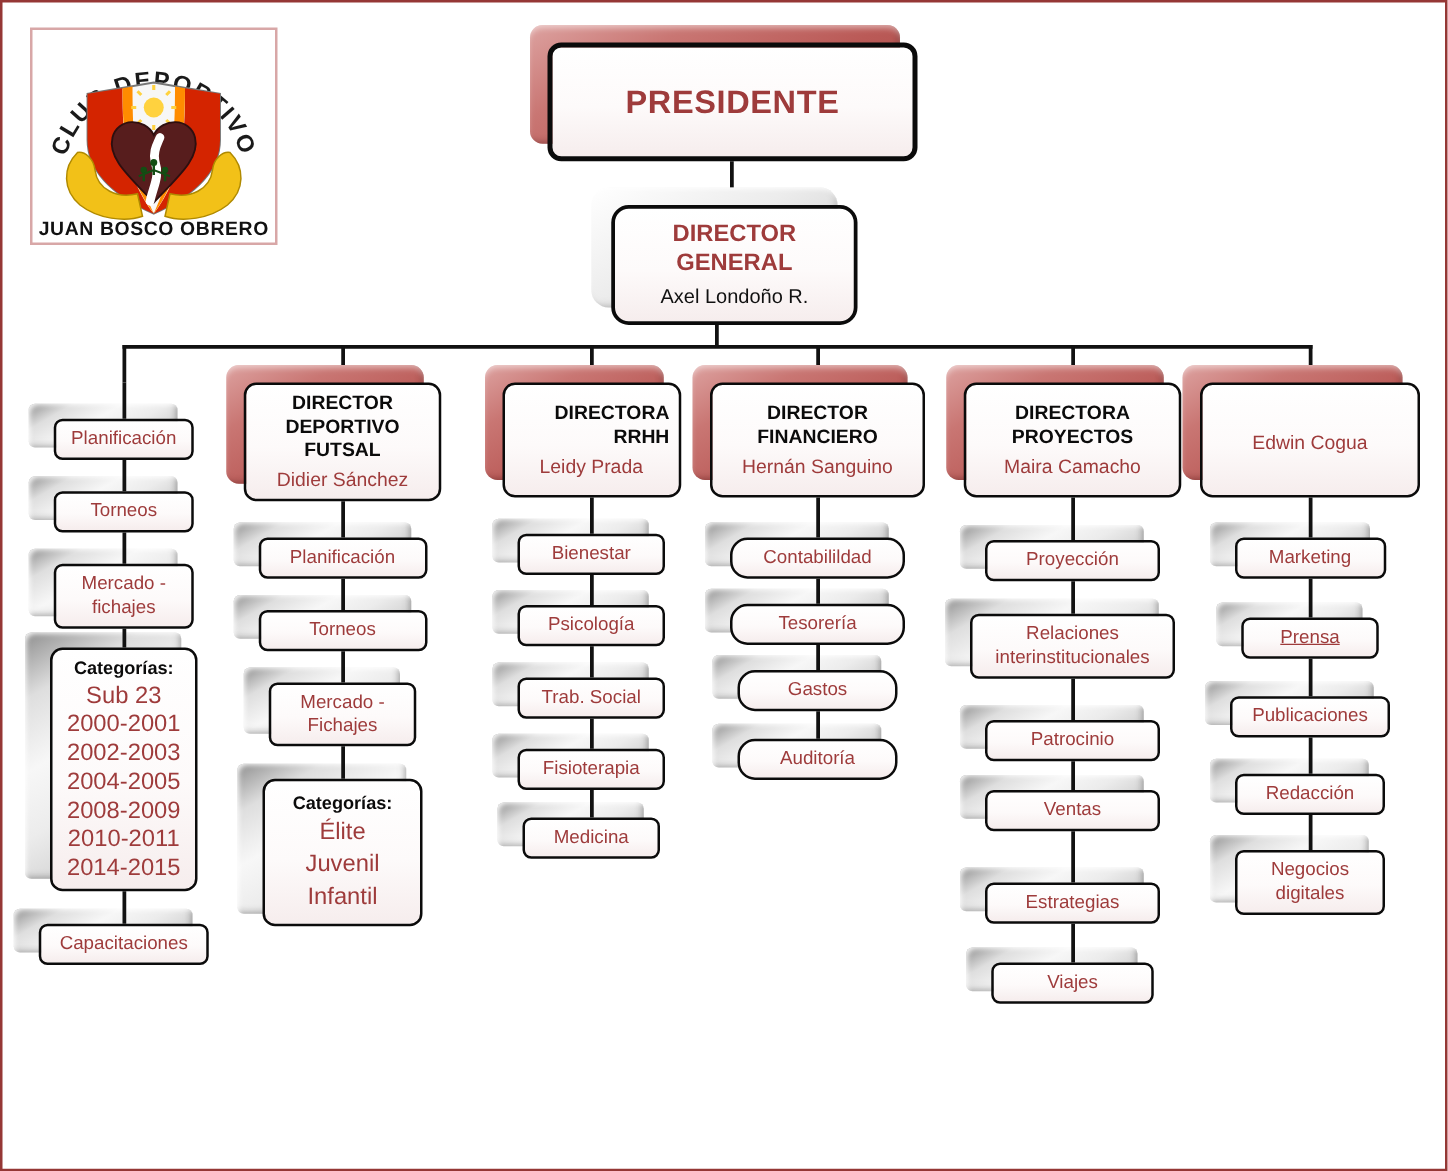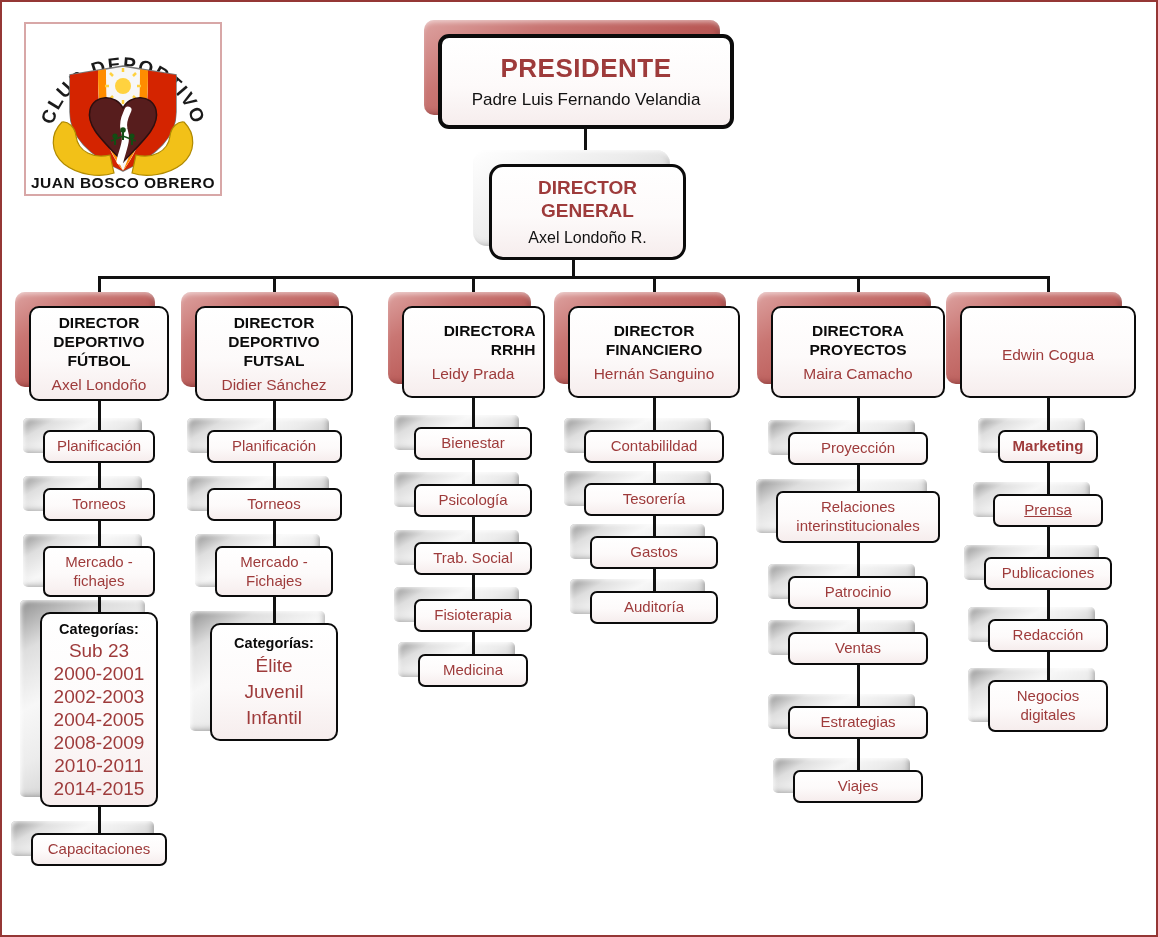--- a/index.html
+++ b/index.html
@@ -78,21 +78,21 @@
   .cat-box { border-width: 2.5px; border-radius: 10px; padding: 5px 2px; }
   .cat-label { font-size: 14.5px; font-weight: bold; color: #0b0b0b; line-height: 20px; }
   .cat-vals { font-size: 19px; color: #9e3b3b; }
   .cat-vals div { line-height: 23px; }
   .cat-vals.roomy div { line-height: 24px; padding: 1px 0; }
 
   
   .c1 .item { width: 112px; }
   .c2 .item { width: 135px; }
   .c3 .item { width: 118px; }
-  .c4 .item { width: 140px; }
+  .c4 .item { width: 140px; border-radius: 14px; }
   .c5 .item { width: 140px; }
   .c6 .item { width: 124px; }
 </style>
 </head>
 <body>
 
 <div class="page">
 
   <div class="logo-box">
     <svg width="194" height="170" viewBox="0 0 194 170">
@@ -132,46 +132,38 @@
         <path d="M158,98 C170,110 170,128 156,140 C142,151 120,154 106,149 L110,131 C126,135 142,128 144,112 C145,103 152,97 158,98 Z"></path>
       </g>
       <text x="97" y="164" text-anchor="middle" font-family="Liberation Sans, sans-serif" font-size="15.5" font-weight="bold" fill="#111" letter-spacing=".5">JUAN BOSCO OBRERO</text>
     </svg>
   </div>
 
   <div class="node pres">
     <i class="shadow red"></i>
     <div class="box">
       <div class="title">PRESIDENTE</div>
-      <div class="pname">Padre Luis Fernando Velandia</div>
     </div>
   </div>
 
   <div class="vline abs under" style="left:582px; top:127px; height:41px;"></div>
 
   <div class="node dg">
     <i class="shadow silver"></i>
     <div class="box">
       <div class="title">DIRECTOR GENERAL</div>
       <div class="pname">Axel Londoño R.</div>
     </div>
   </div>
 
   <div class="vline abs" style="left:570px; top:258px; height:18px;"></div>
   <div class="hline" style="left:96px; top:274px; width:952px;"></div>
 
   <div class="col c1" style="left:-3px;">
     <div class="vline stub" style="height:30px;"></div>
-    <div class="node">
-      <i class="shadow red"></i>
-      <div class="box head-box" style="width:140px;">
-        <div class="htitle">DIRECTOR DEPORTIVO FÚTBOL</div>
-        <div class="hname">Axel Londoño</div>
-      </div>
-    </div>
     <div class="vline" style="height:29px;"></div>
     <div class="node">
       <i class="shadow gray"></i>
       <div class="box item">Planificación</div>
     </div>
     <div class="vline" style="height:25px;"></div>
     <div class="node">
       <i class="shadow gray"></i>
       <div class="box item">Torneos</div>
     </div>
@@ -353,21 +345,21 @@
     <div class="vline stub" style="height:30px;"></div>
     <div class="node">
       <i class="shadow red"></i>
       <div class="box head-box" style="width:176px;">
         <div class="hname">Edwin Cogua</div>
       </div>
     </div>
     <div class="vline" style="height:32px;"></div>
     <div class="node">
       <i class="shadow gray"></i>
-      <div class="box item" style="width:100px;font-weight:bold;">Marketing</div>
+      <div class="box item" style="width:121px;">Marketing</div>
     </div>
     <div class="vline" style="height:31px;"></div>
     <div class="node">
       <i class="shadow gray"></i>
       <div class="box item" style="width:110px;text-decoration:underline;">Prensa</div>
     </div>
     <div class="vline" style="height:30px;"></div>
     <div class="node">
       <i class="shadow gray"></i>
       <div class="box item" style="width:128px;">Publicaciones</div>

